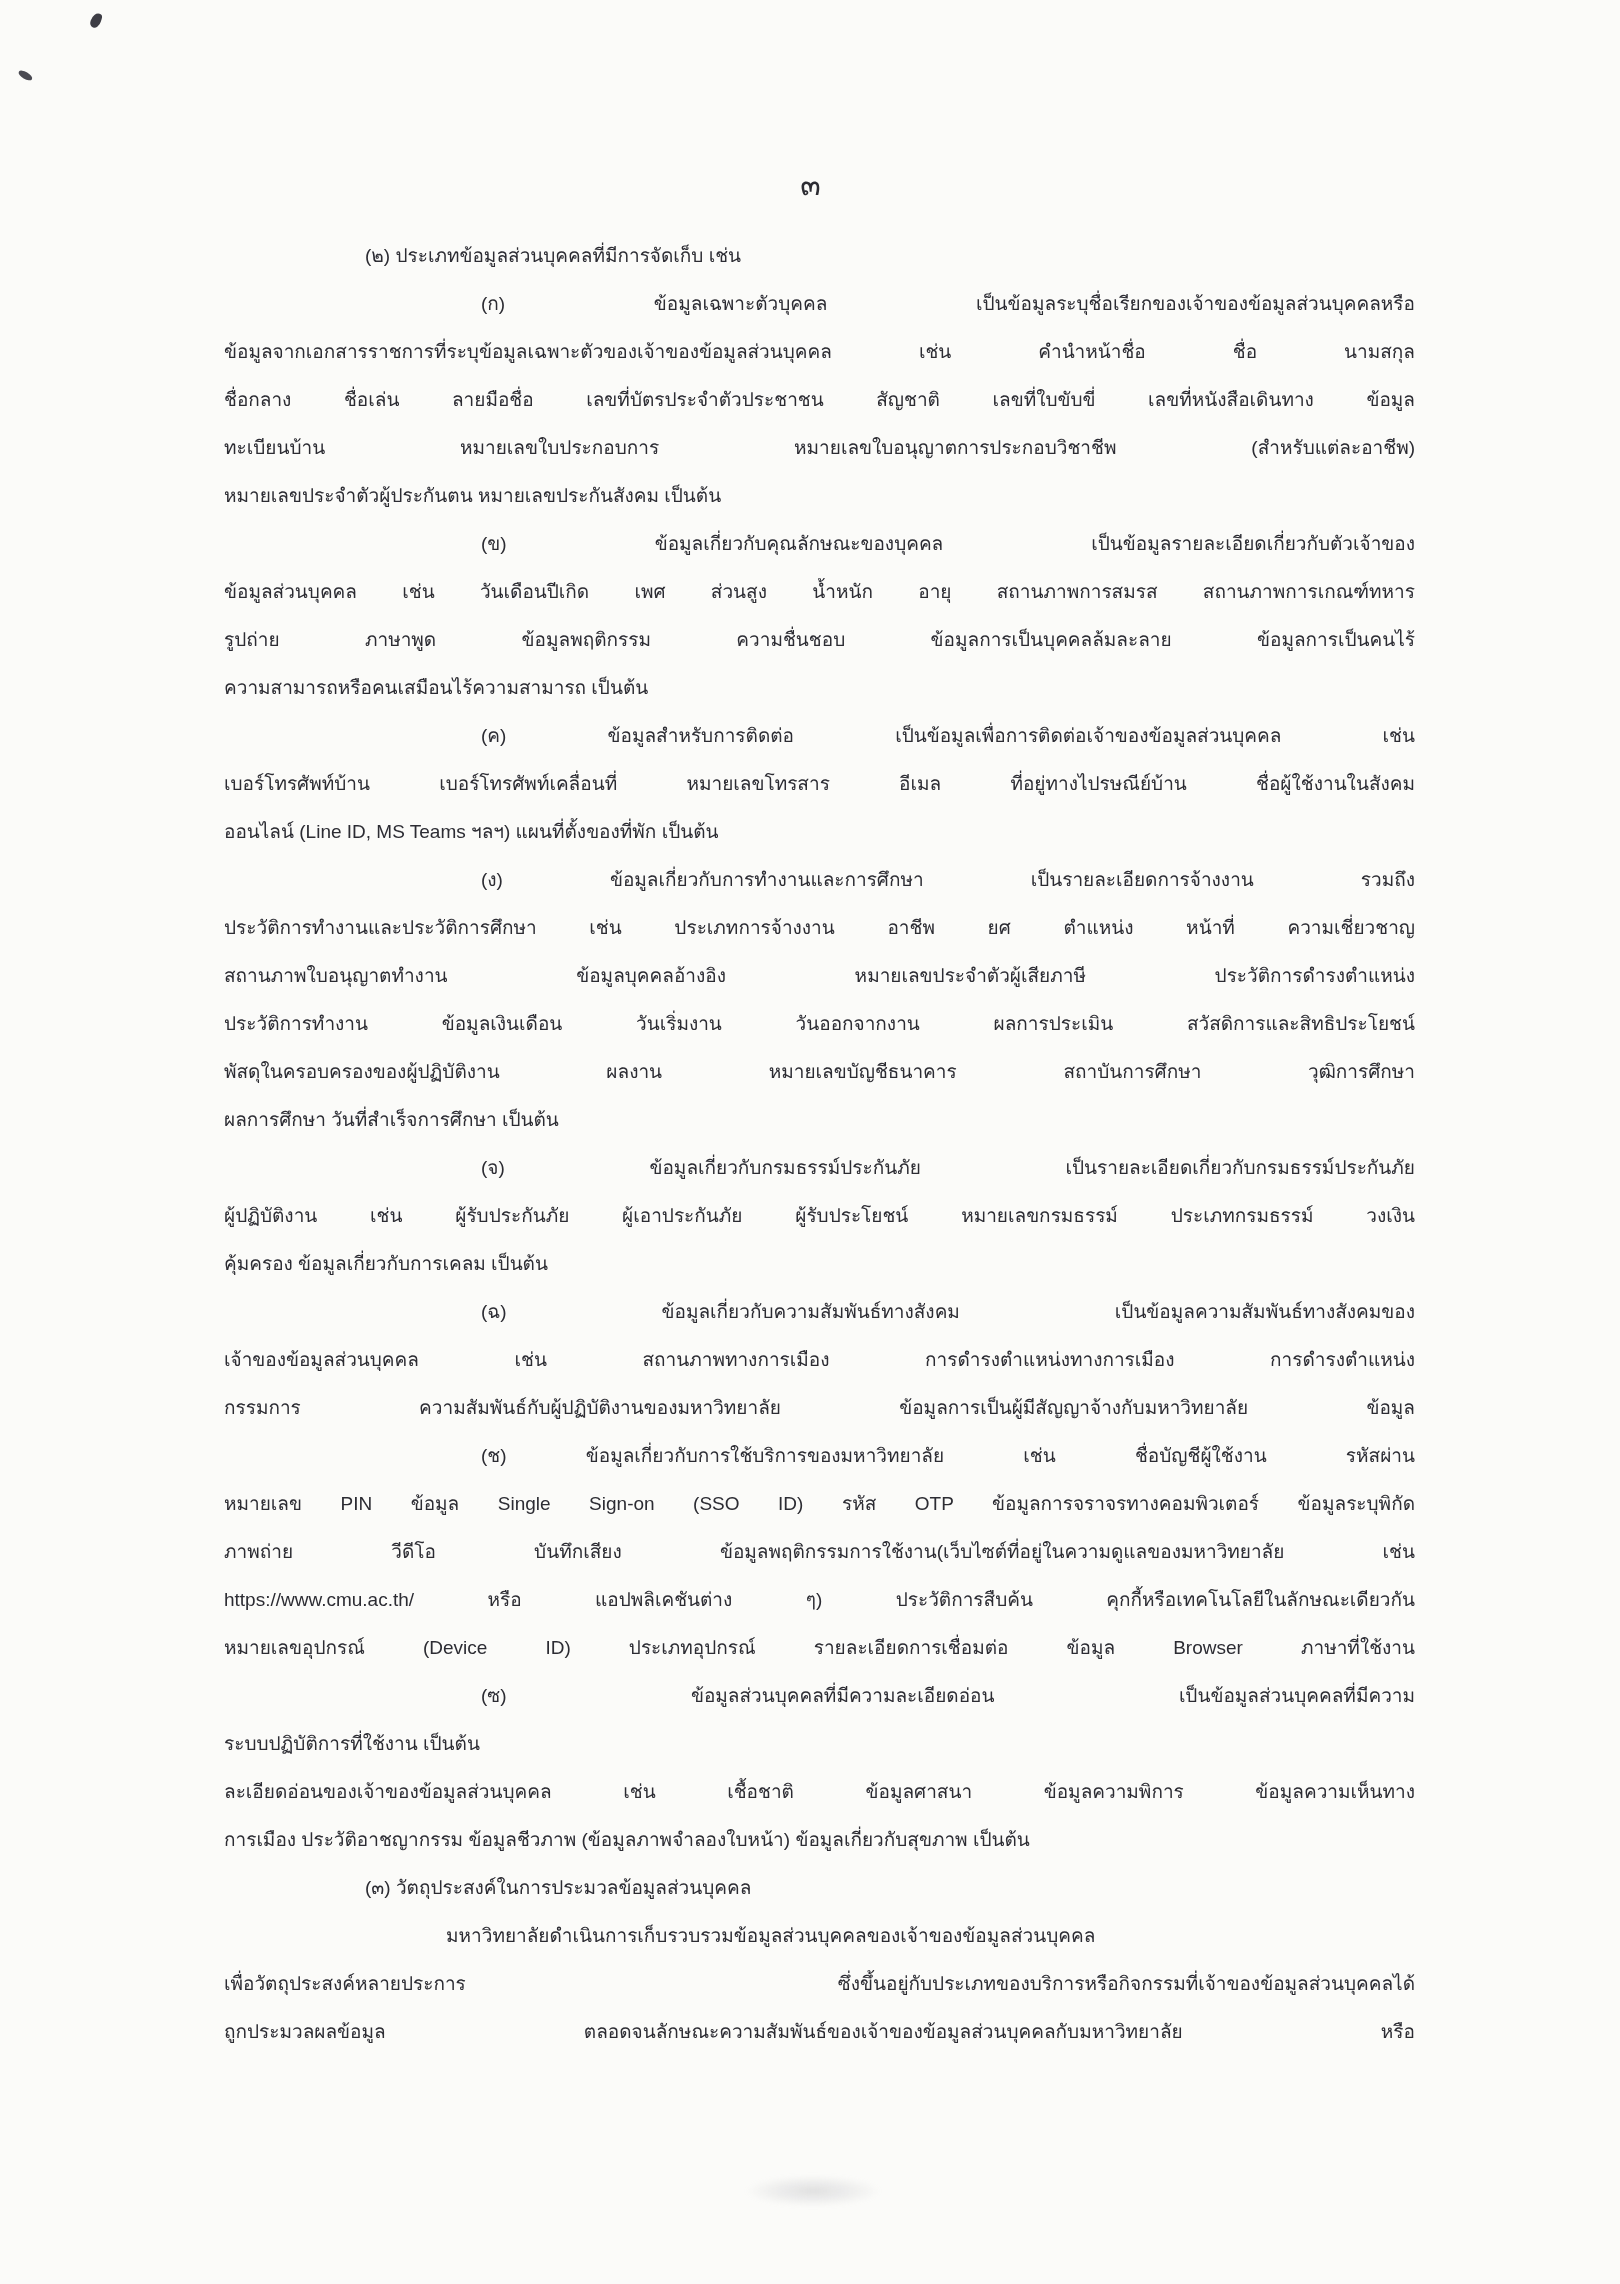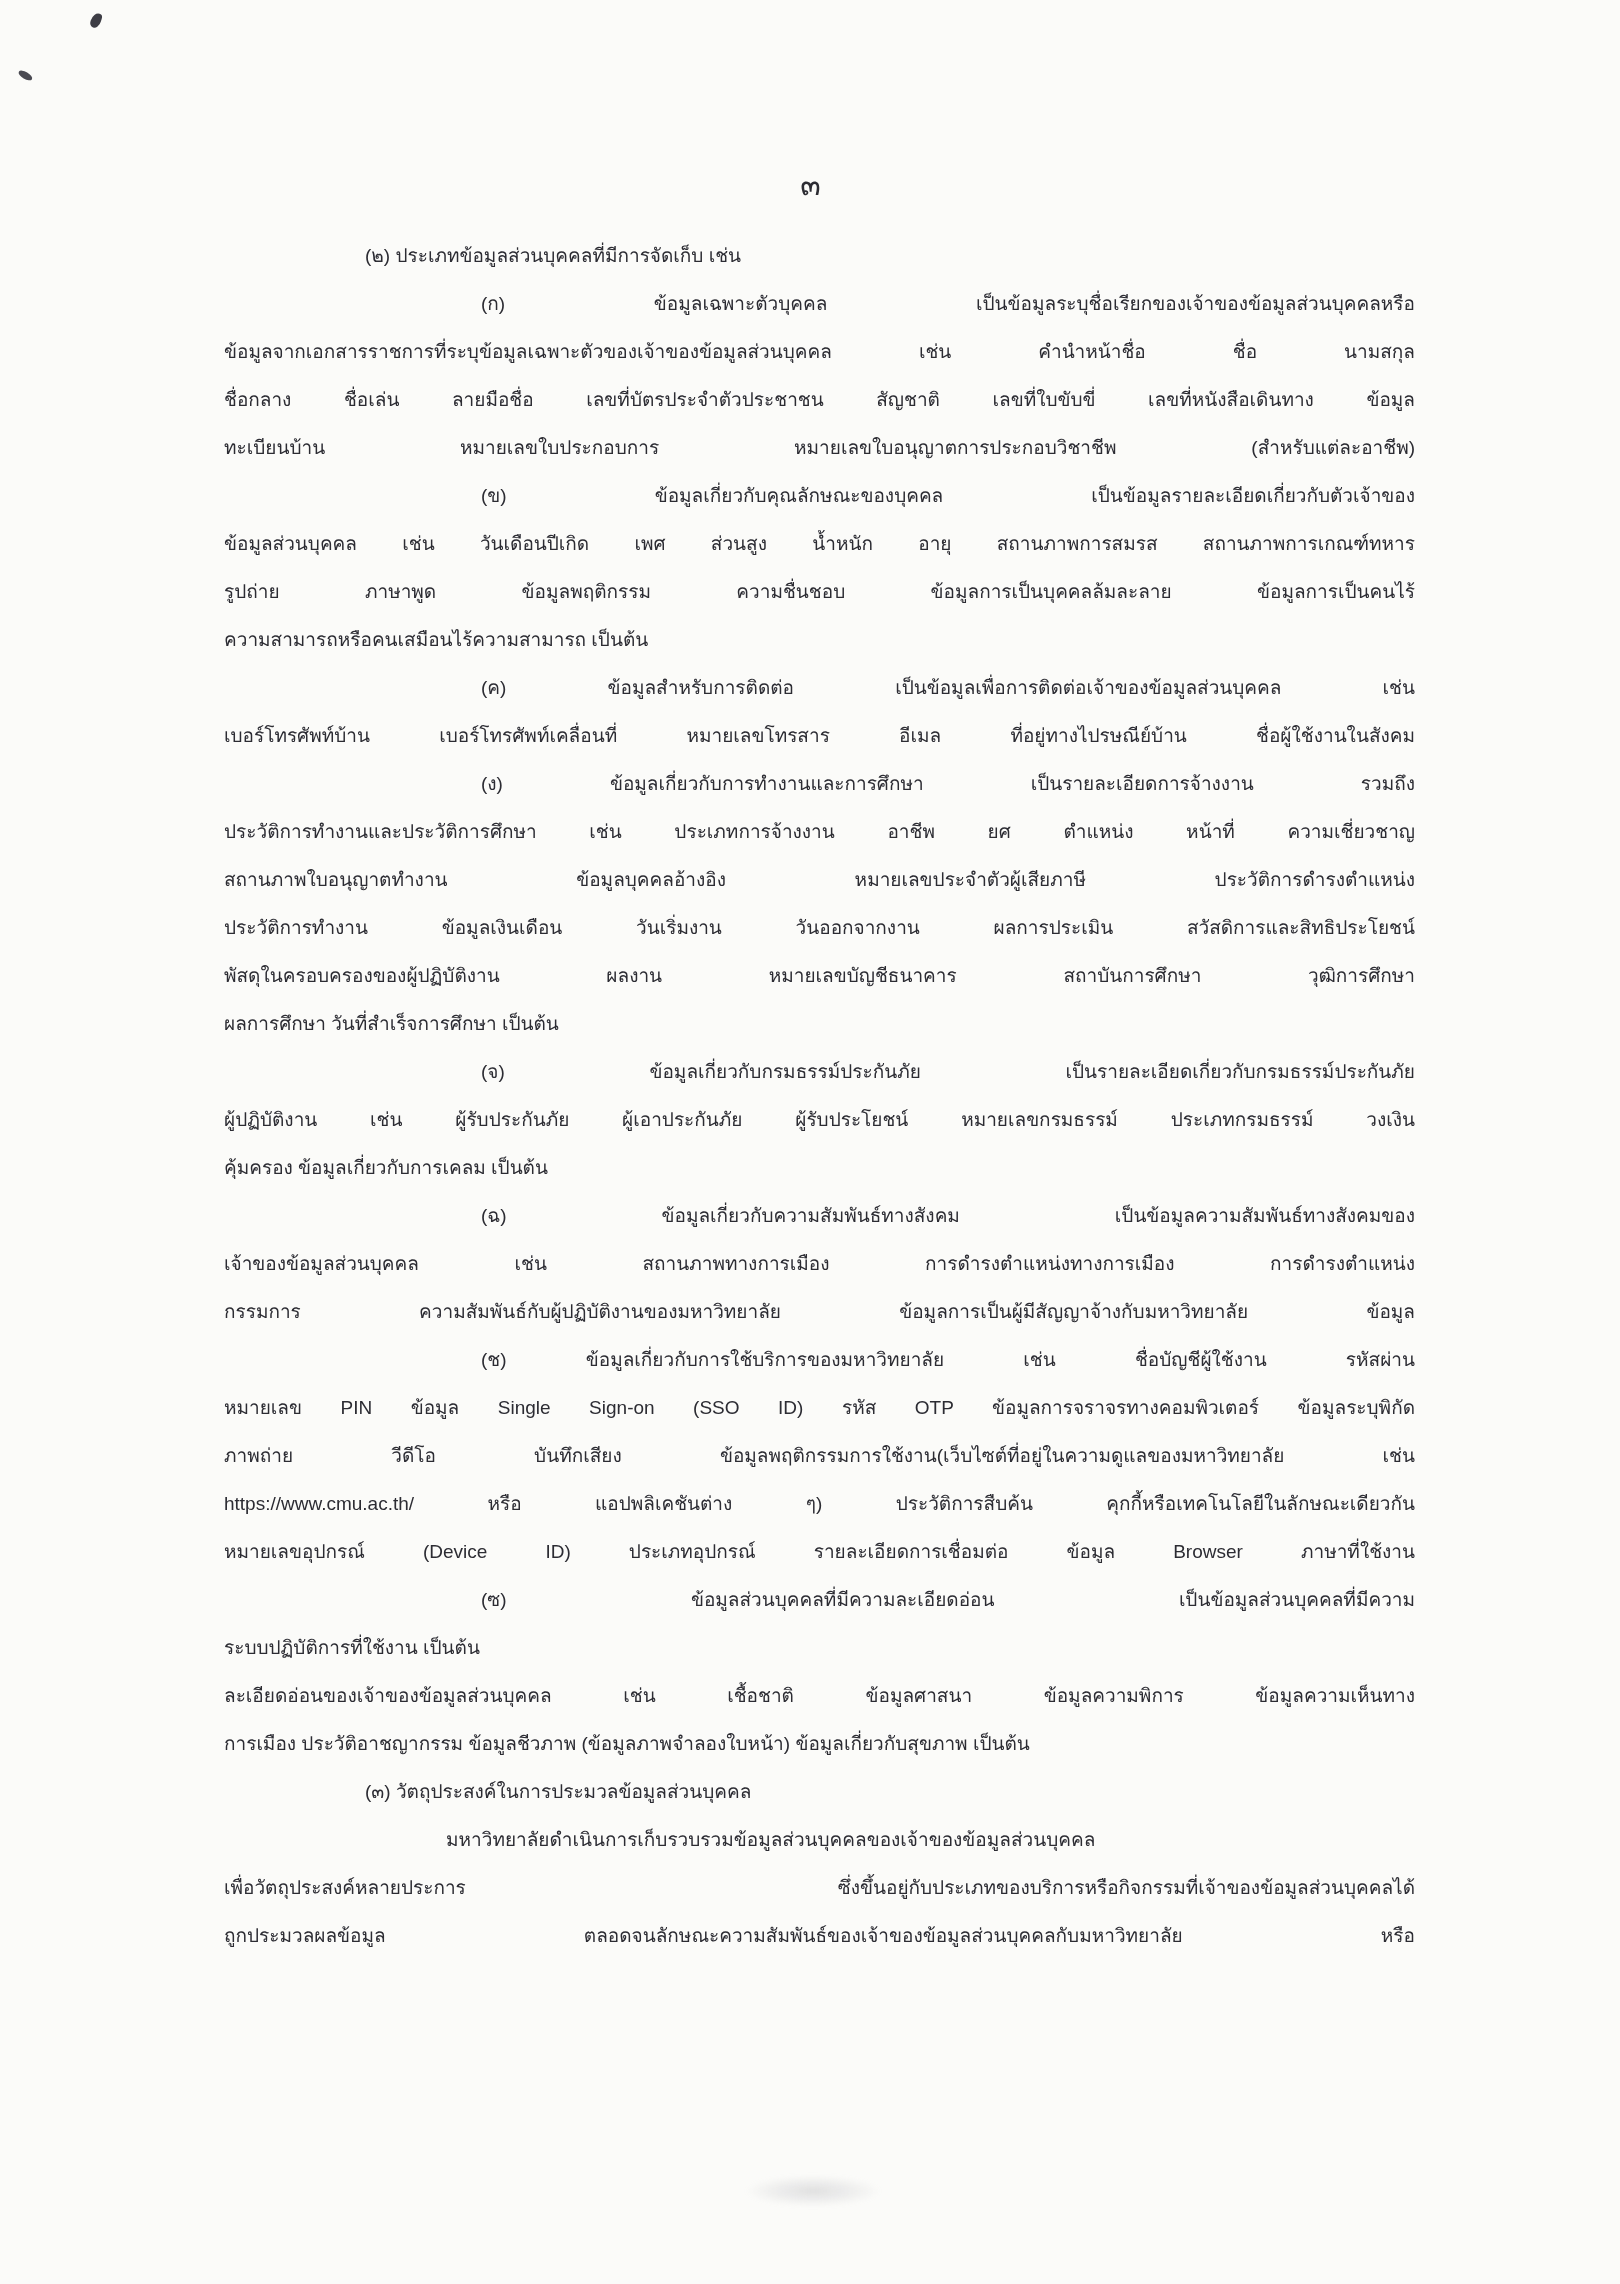--- a/index.html
+++ b/index.html
@@ -51,26 +51,28 @@
       <div class="speck thin" style="left: 18.4px; top: 72px; width: 15px; height: 6.6px;"></div>
       <div class="smudge" style="left: 744px; top: 2175px; width: 138px; height: 32px;"></div>
     </div>
   <div class="page-number">๓</div>
   <div class="content">
       <div class="line indent-i1">(๒)  ประเภทข้อมูลส่วนบุคคลที่มีการจัดเก็บ เช่น</div>
       <div class="line indent-i2 fill">(ก)  ข้อมูลเฉพาะตัวบุคคล  เป็นข้อมูลระบุชื่อเรียกของเจ้าของข้อมูลส่วนบุคคลหรือ</div>
       <div class="line indent-none fill">ข้อมูลจากเอกสารราชการที่ระบุข้อมูลเฉพาะตัวของเจ้าของข้อมูลส่วนบุคคล เช่น คำนำหน้าชื่อ ชื่อ นามสกุล</div>
       <div class="line indent-none fill">ชื่อกลาง ชื่อเล่น ลายมือชื่อ เลขที่บัตรประจำตัวประชาชน สัญชาติ เลขที่ใบขับขี่ เลขที่หนังสือเดินทาง ข้อมูล</div>
       <div class="line indent-none fill">ทะเบียนบ้าน หมายเลขใบประกอบการ หมายเลขใบอนุญาตการประกอบวิชาชีพ (สำหรับแต่ละอาชีพ)</div>
+      <div class="line indent-none">หมายเลขประจำตัวผู้ประกันตน หมายเลขประกันสังคม เป็นต้น</div>
       <div class="line indent-i2 fill">(ข)  ข้อมูลเกี่ยวกับคุณลักษณะของบุคคล เป็นข้อมูลรายละเอียดเกี่ยวกับตัวเจ้าของ</div>
       <div class="line indent-none fill">ข้อมูลส่วนบุคคล เช่น วันเดือนปีเกิด เพศ ส่วนสูง น้ำหนัก อายุ สถานภาพการสมรส สถานภาพการเกณฑ์ทหาร</div>
       <div class="line indent-none fill">รูปถ่าย ภาษาพูด ข้อมูลพฤติกรรม ความชื่นชอบ ข้อมูลการเป็นบุคคลล้มละลาย ข้อมูลการเป็นคนไร้</div>
       <div class="line indent-none">ความสามารถหรือคนเสมือนไร้ความสามารถ เป็นต้น</div>
       <div class="line indent-i2 fill">(ค)  ข้อมูลสำหรับการติดต่อ เป็นข้อมูลเพื่อการติดต่อเจ้าของข้อมูลส่วนบุคคล เช่น</div>
       <div class="line indent-none fill">เบอร์โทรศัพท์บ้าน เบอร์โทรศัพท์เคลื่อนที่ หมายเลขโทรสาร อีเมล ที่อยู่ทางไปรษณีย์บ้าน ชื่อผู้ใช้งานในสังคม</div>
+      <div class="line indent-none">ออนไลน์ (Line ID, MS Teams ฯลฯ) แผนที่ตั้งของที่พัก เป็นต้น</div>
       <div class="line indent-i2 fill">(ง)  ข้อมูลเกี่ยวกับการทำงานและการศึกษา  เป็นรายละเอียดการจ้างงาน รวมถึง</div>
       <div class="line indent-none fill">ประวัติการทำงานและประวัติการศึกษา เช่น ประเภทการจ้างงาน อาชีพ ยศ ตำแหน่ง หน้าที่ ความเชี่ยวชาญ</div>
       <div class="line indent-none fill">สถานภาพใบอนุญาตทำงาน ข้อมูลบุคคลอ้างอิง หมายเลขประจำตัวผู้เสียภาษี ประวัติการดำรงตำแหน่ง</div>
       <div class="line indent-none fill">ประวัติการทำงาน ข้อมูลเงินเดือน วันเริ่มงาน วันออกจากงาน ผลการประเมิน สวัสดิการและสิทธิประโยชน์</div>
       <div class="line indent-none fill">พัสดุในครอบครองของผู้ปฏิบัติงาน ผลงาน หมายเลขบัญชีธนาคาร สถาบันการศึกษา วุฒิการศึกษา</div>
       <div class="line indent-none">ผลการศึกษา วันที่สำเร็จการศึกษา เป็นต้น</div>
       <div class="line indent-i2 fill">(จ)  ข้อมูลเกี่ยวกับกรมธรรม์ประกันภัย เป็นรายละเอียดเกี่ยวกับกรมธรรม์ประกันภัย</div>
       <div class="line indent-none fill">ผู้ปฏิบัติงาน เช่น ผู้รับประกันภัย ผู้เอาประกันภัย ผู้รับประโยชน์ หมายเลขกรมธรรม์ ประเภทกรมธรรม์ วงเงิน</div>
       <div class="line indent-none">คุ้มครอง ข้อมูลเกี่ยวกับการเคลม เป็นต้น</div>
       <div class="line indent-i2 fill">(ฉ)  ข้อมูลเกี่ยวกับความสัมพันธ์ทางสังคม เป็นข้อมูลความสัมพันธ์ทางสังคมของ</div>

